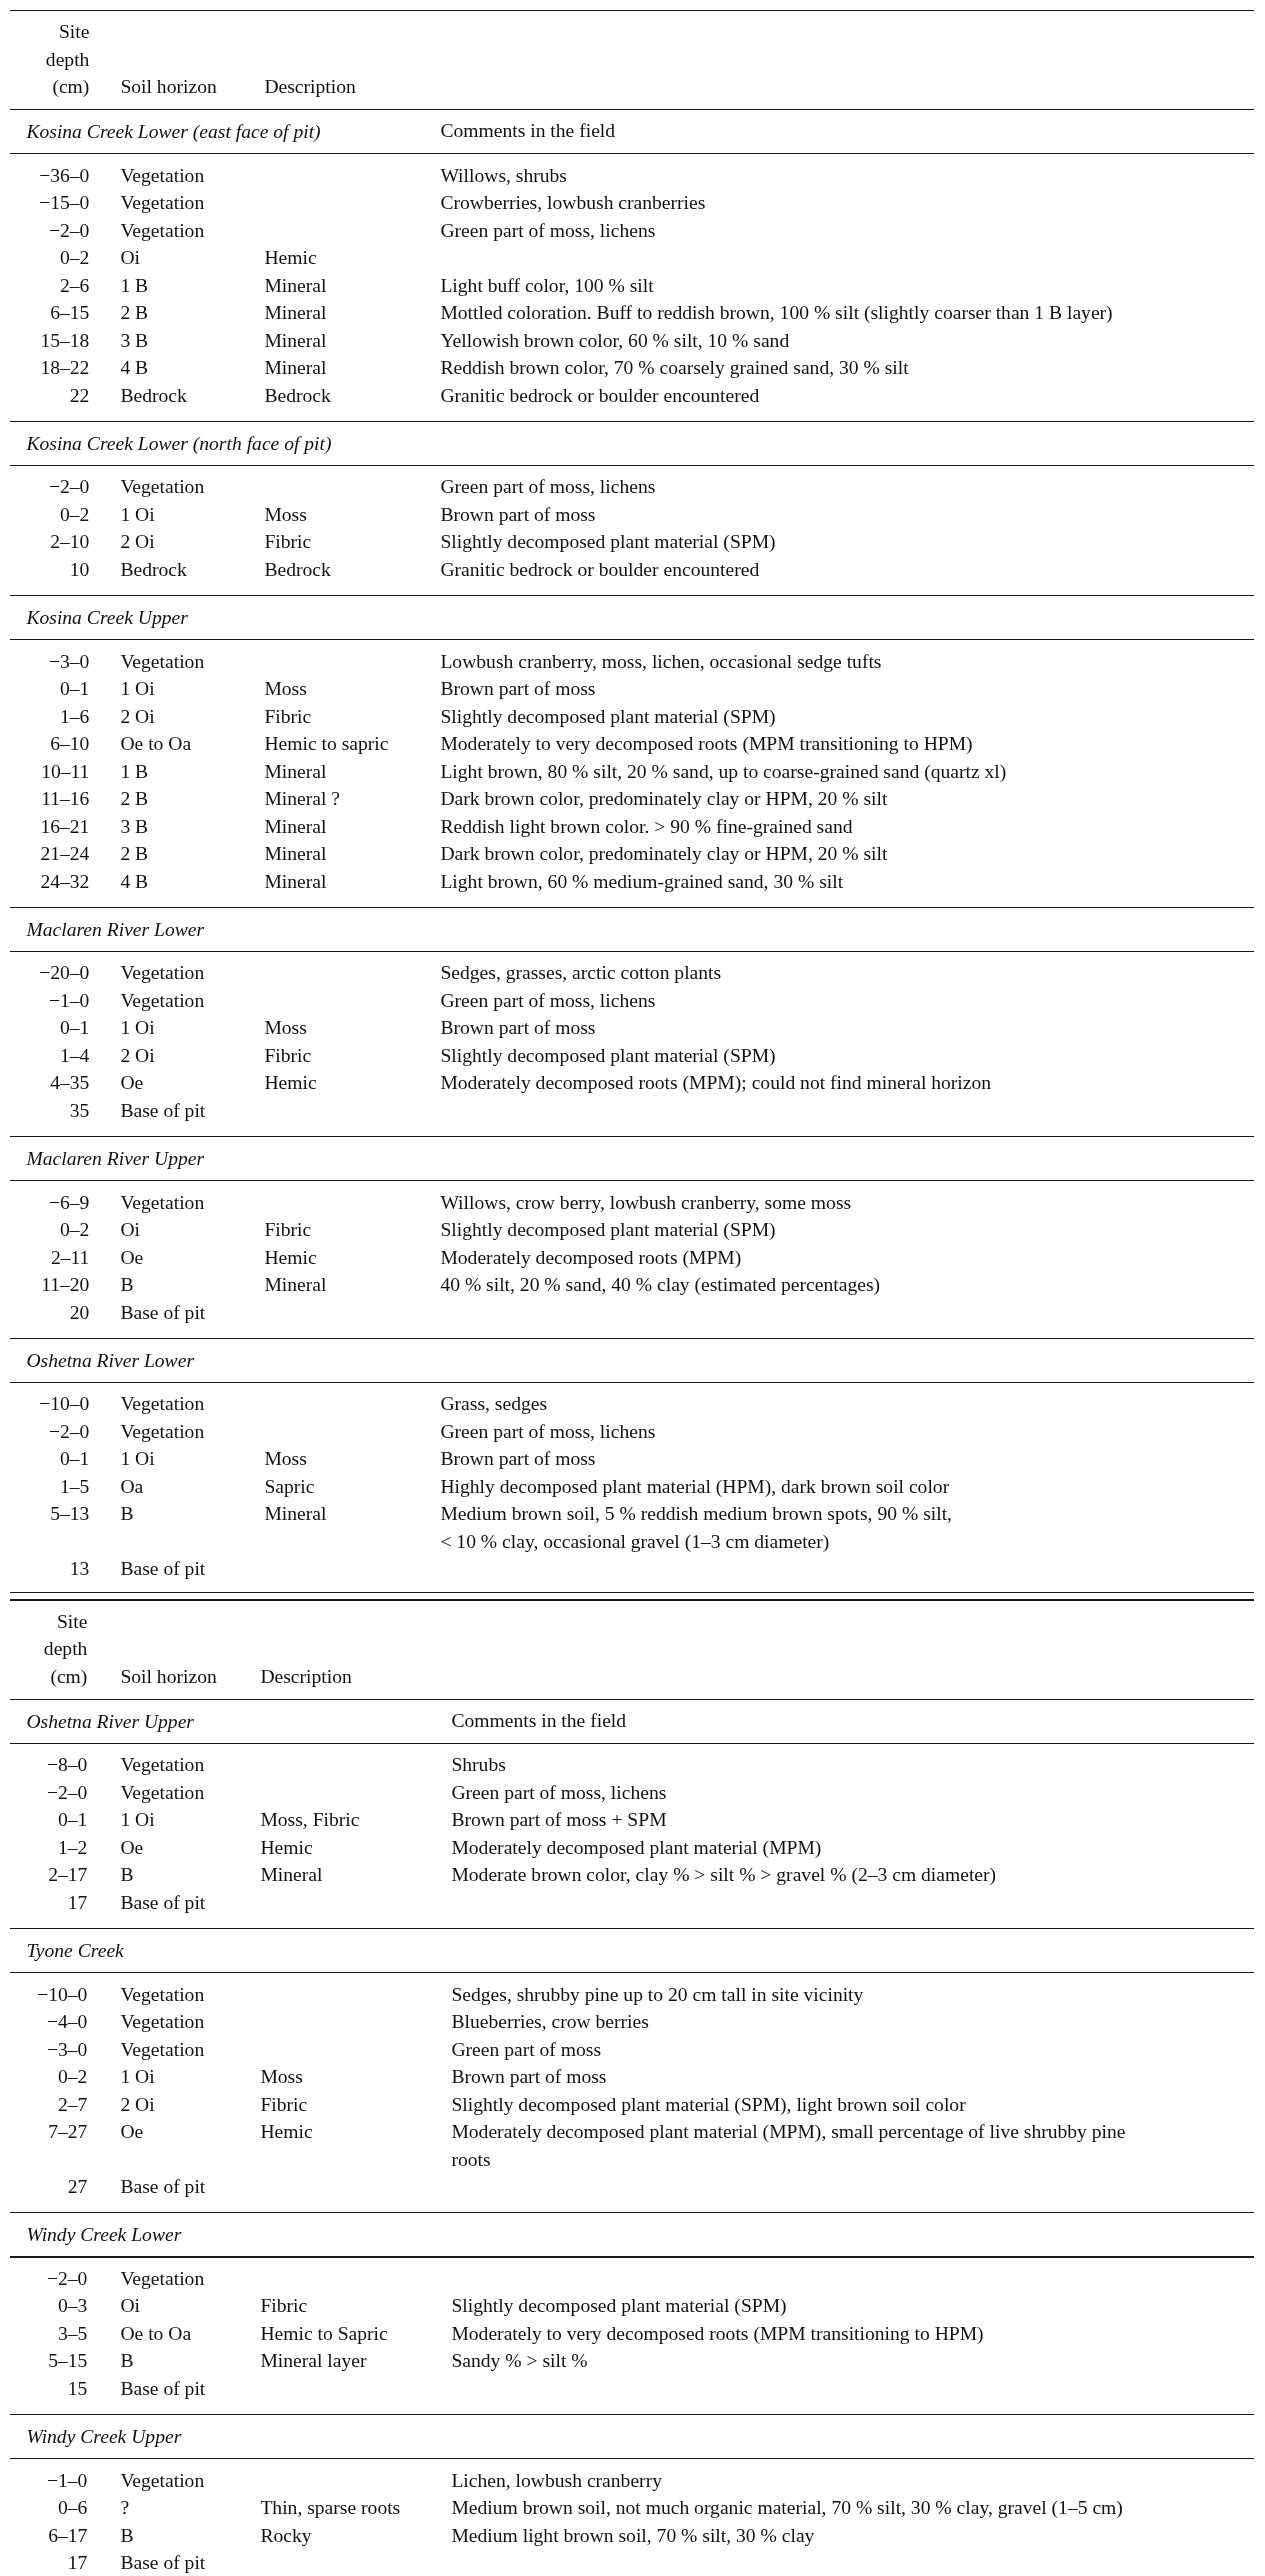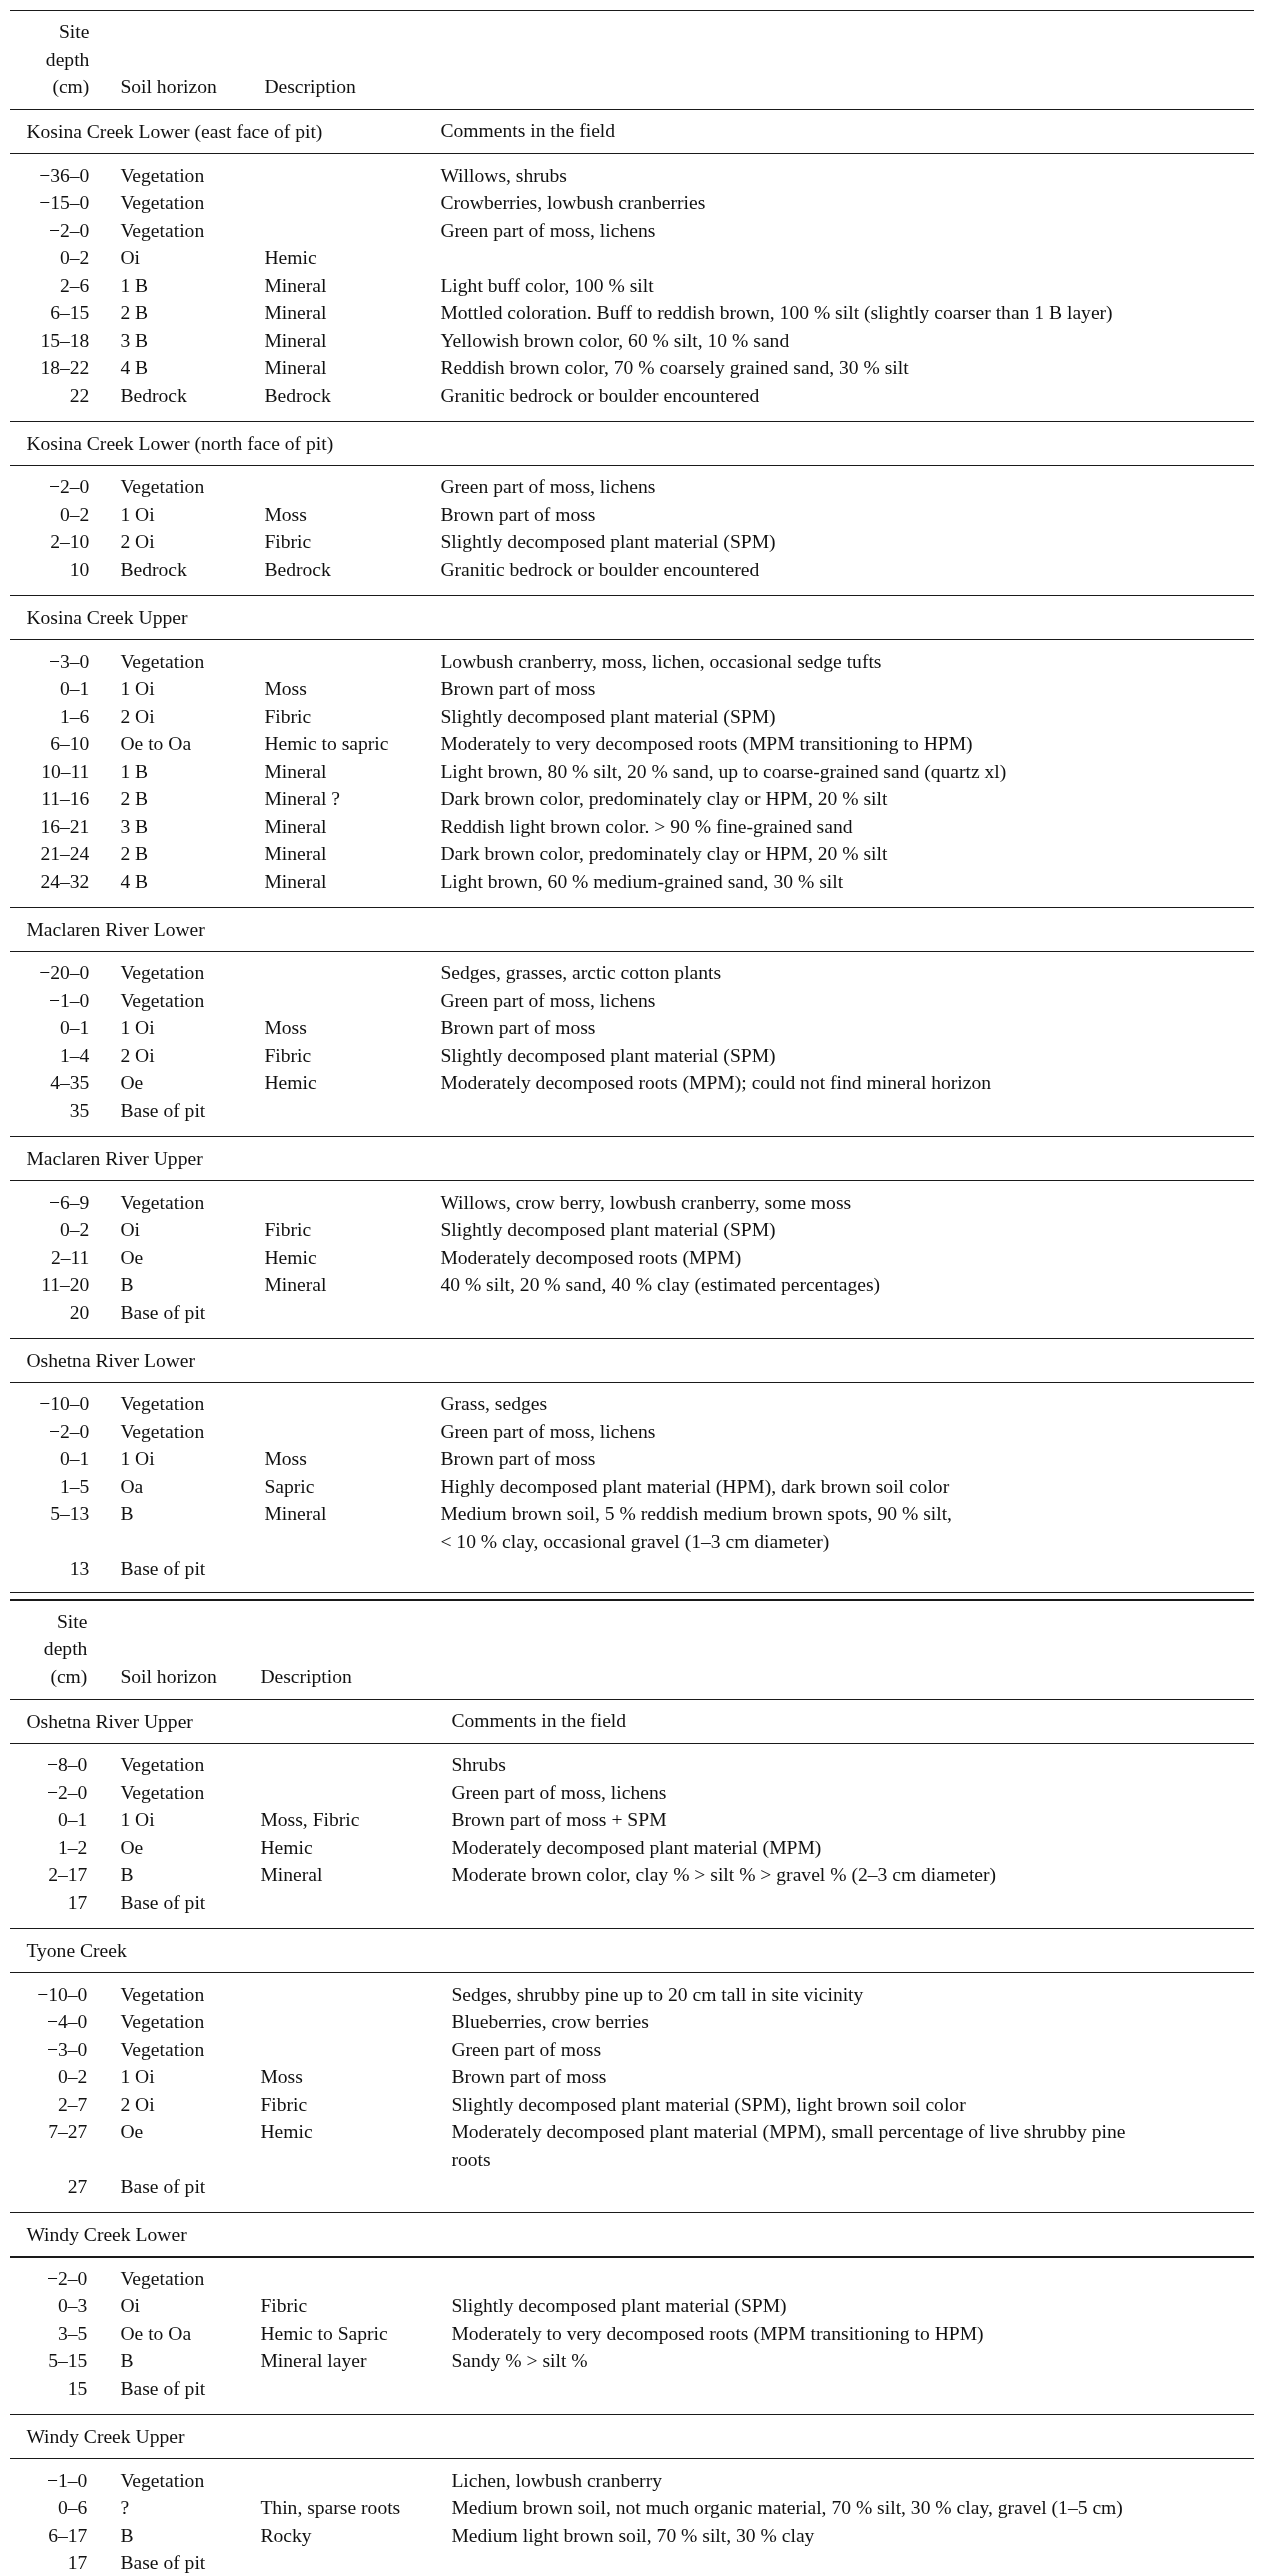--- a/index.html
+++ b/index.html
@@ -56,20 +56,21 @@
   .header .soil-h { left: var(--soil-l); top: 62px; text-align: right; }
   .header .desc-h { left: var(--desc-l); top: 62px; }
   .header .comm-h { left: var(--comm-l); top: 62px; margin-top: 44px; }
 
   .section-band {
     position: relative;
     height: 43px;
     line-height: 43px;
     padding-left: 16px;
     white-space: nowrap;
+    font-style: italic;
   }
   .rows {
     position: relative;
     padding-top: 7.3px;
     padding-bottom: 11.6px;
     font-family: Liberation Serif, serif;
   }
   .rows.last-in-table { padding-bottom: 8.6px; }
   .row {
     position: relative;

